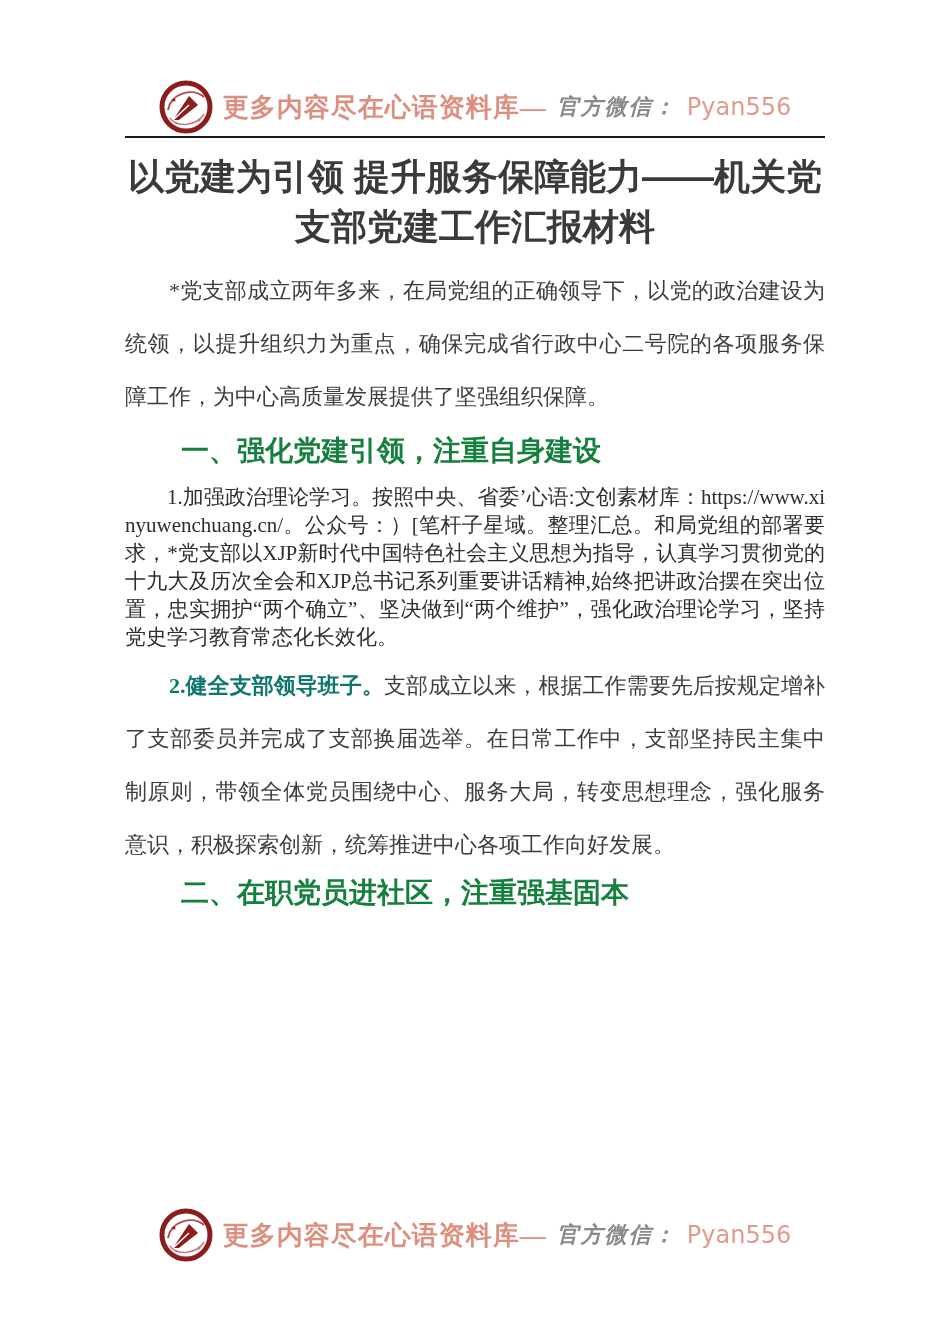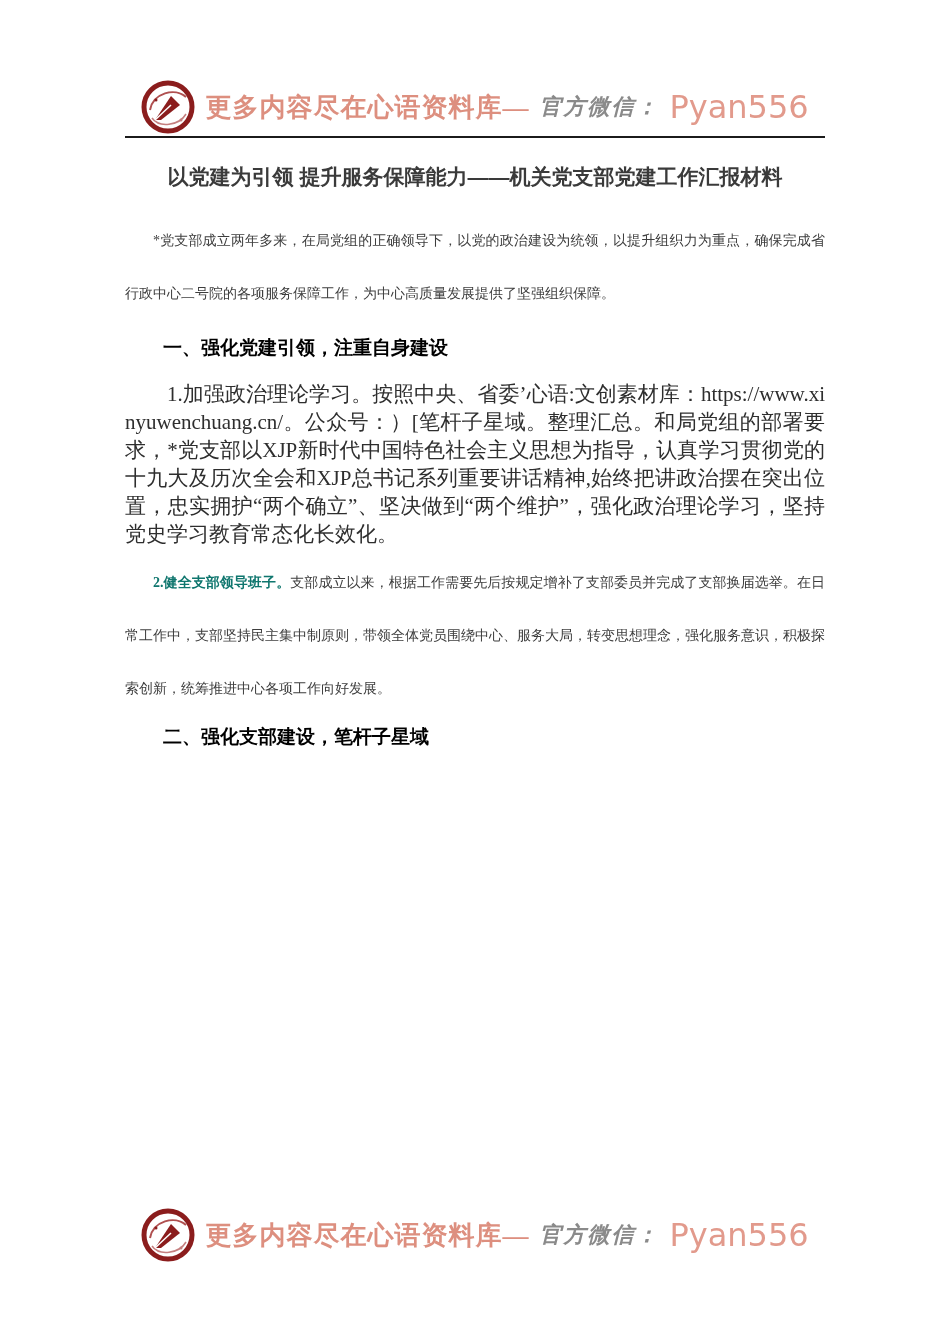--- a/index.html
+++ b/index.html
@@ -35,58 +35,58 @@
   }
   .banner .wechat-label {
     font-size: 22px;
     font-style: italic;
     font-weight: bold;
     color: #8a8a8a;
     font-family: "DejaVu Serif", serif;
     letter-spacing: 2px;
   }
   .banner .wechat-id {
-    font-size: 32px;
+    font-size: 24px;
     color: #e29a8c;
     font-family: "DejaVu Sans", "Liberation Sans", sans-serif;
   }
 
   .rule {
     margin-top: 2px;
     border-top: 2px solid #1b1b1b;
     width: 100%;
   }
 
   
   .title {
     margin-top: 14px;
     font-family: "Liberation Sans", "DejaVu Sans", sans-serif;
-    font-size: 21px;
+    font-size: 36px;
     font-weight: bold;
     color: #3a3a3a;
     text-align: center;
     line-height: 50px;
   }
 
   .para {
     margin-top: 12px;
-    font-size: 14px;
+    font-size: 22px;
     color: #3d3d3d;
     line-height: 53px;
     text-align: justify;
     text-indent: 2em;
   }
   .para strong { font-weight: bold; color: #0f766e; }
 
   .heading {
     margin-top: 12px;
     font-family: "Liberation Sans", "DejaVu Sans", sans-serif;
-    font-size: 19px;
+    font-size: 28px;
     font-weight: bold;
-    color: #000000;
+    color: #15803d;
     line-height: 32px;
     text-indent: 2em;
   }
   .heading.h2 { margin-top: 6px; }
 
   .para.dense {
     margin-top: 16px;
     font-size: 21px;
     color: #2e2e2e;
     line-height: 28px;
@@ -130,21 +130,21 @@
   <h1 class="title">以党建为引领 提升服务保障能力——机关党支部党建工作汇报材料</h1>
 
   <p class="para">*党支部成立两年多来，在局党组的正确领导下，以党的政治建设为统领，以提升组织力为重点，确保完成省行政中心二号院的各项服务保障工作，为中心高质量发展提供了坚强组织保障。</p>
 
   <h2 class="heading">一、强化党建引领，注重自身建设</h2>
 
   <p class="para dense">1.加强政治理论学习。按照中央、省委’心语:文创素材库：https://www.xinyuwenchuang.cn/。公众号：）[笔杆子星域。整理汇总。和局党组的部署要求，*党支部以XJP新时代中国特色社会主义思想为指导，认真学习贯彻党的十九大及历次全会和XJP总书记系列重要讲话精神,始终把讲政治摆在突出位置，忠实拥护“两个确立”、坚决做到“两个维护”，强化政治理论学习，坚持党史学习教育常态化长效化。</p>
 
   <p class="para p2"><strong>2.健全支部领导班子。</strong><span>支部成立以来，根据工作需要先后按规定增补了支部委员并完成了支部换届选举。在日常工作中，支部坚持民主集中制原则，带领全体党员围绕中心、服务大局，转变思想理念，强化服务意识，积极探索创新，统筹推进中心各项工作向好发展。</span></p>
 
-  <h2 class="heading h2">二、强化支部建设，笔杆子星域</h2>
+  <h2 class="heading h2">二、在职党员进社区，注重强基固本</h2>
 
 
   <footer class="banner footer-banner">
     <span class="logo">
       <svg viewBox="0 0 54 54" width="54" height="54" aria-hidden="true">
         <circle cx="27" cy="27" r="24" fill="#ffffff" stroke="#8b1d1d" stroke-width="5"></circle>
         <path d="M9 30 C 12 13, 34 7, 45 17" stroke="#b05050" stroke-width="2" fill="none"></path>
         <path d="M45 34 C 38 46, 18 48, 11 38" stroke="#c57f7f" stroke-width="1.5" fill="none"></path>
         <path d="M14 40 L30 16 L39 25 L20 40 Z" fill="#8b1d1d"></path>
         <line x1="14" y1="40" x2="30" y2="25" stroke="#ffffff" stroke-width="1.5"></line>

